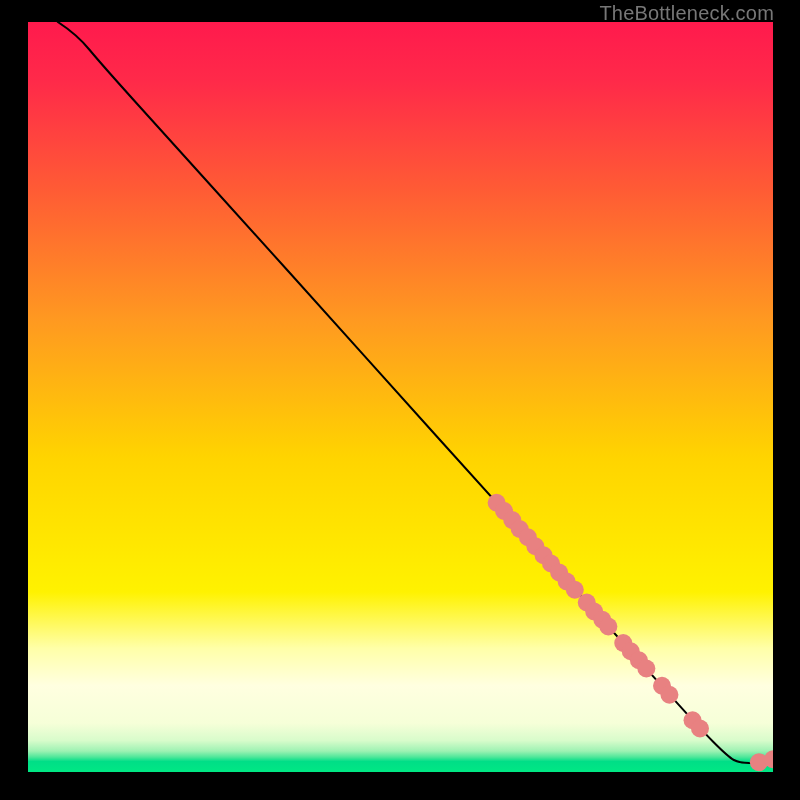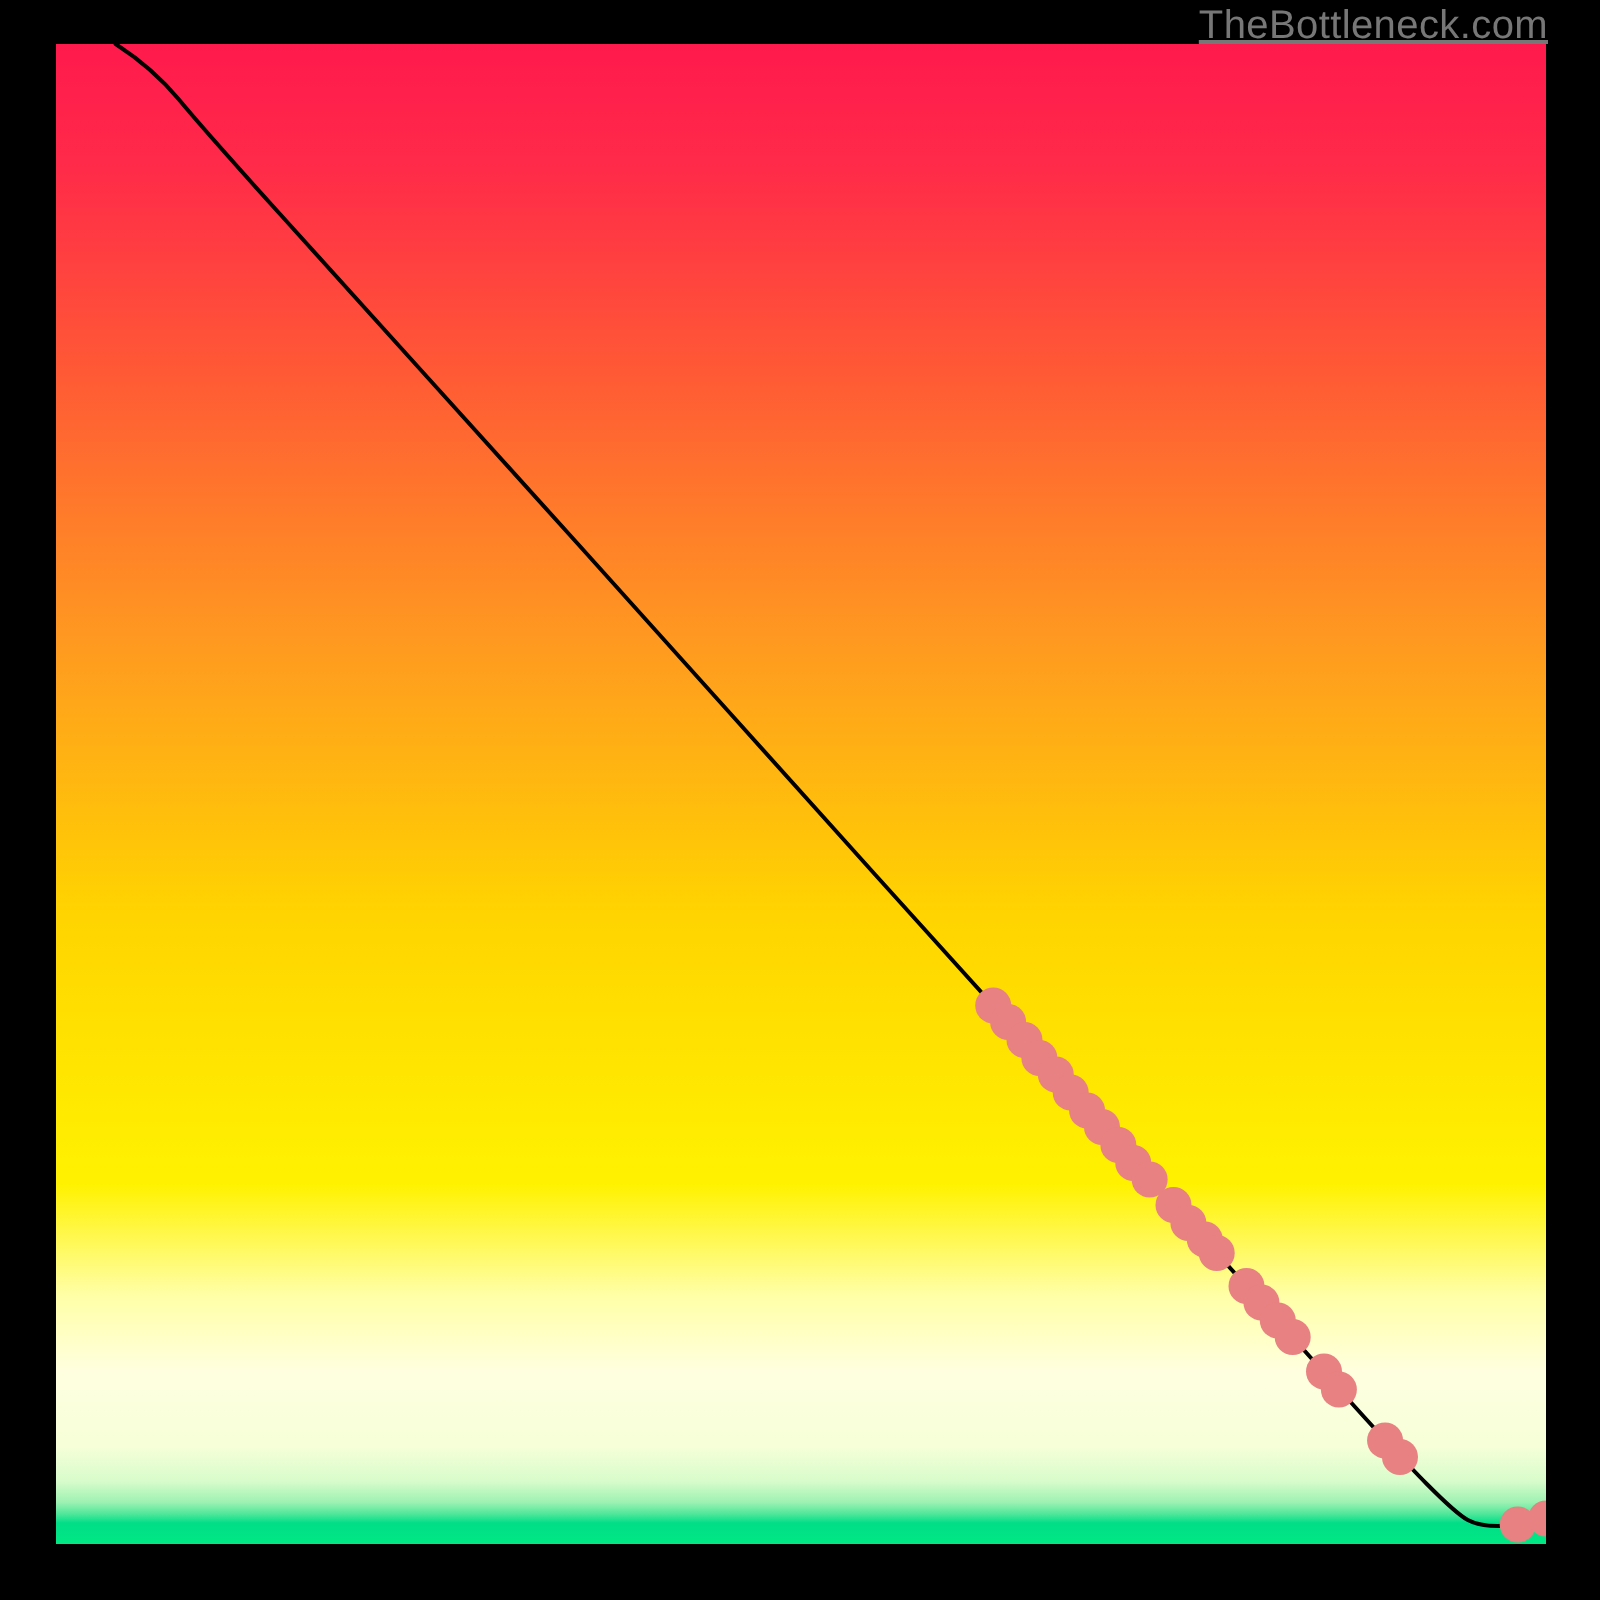--- a/index.html
+++ b/index.html
@@ -31,21 +31,20 @@
   }
   .watermark {
     position: absolute;
     top: 2px;
     right: 26px;
     color: #777;
     font-size: 20px;
     letter-spacing: 0.2px;
     font-weight: 400;
     user-select: none;
-    text-decoration: underline;
   }
 </style>
 </head>
 <body>
 
 <div class="stage">
 
   <div class="watermark">TheBottleneck.com</div>
 
   <div class="plot">

